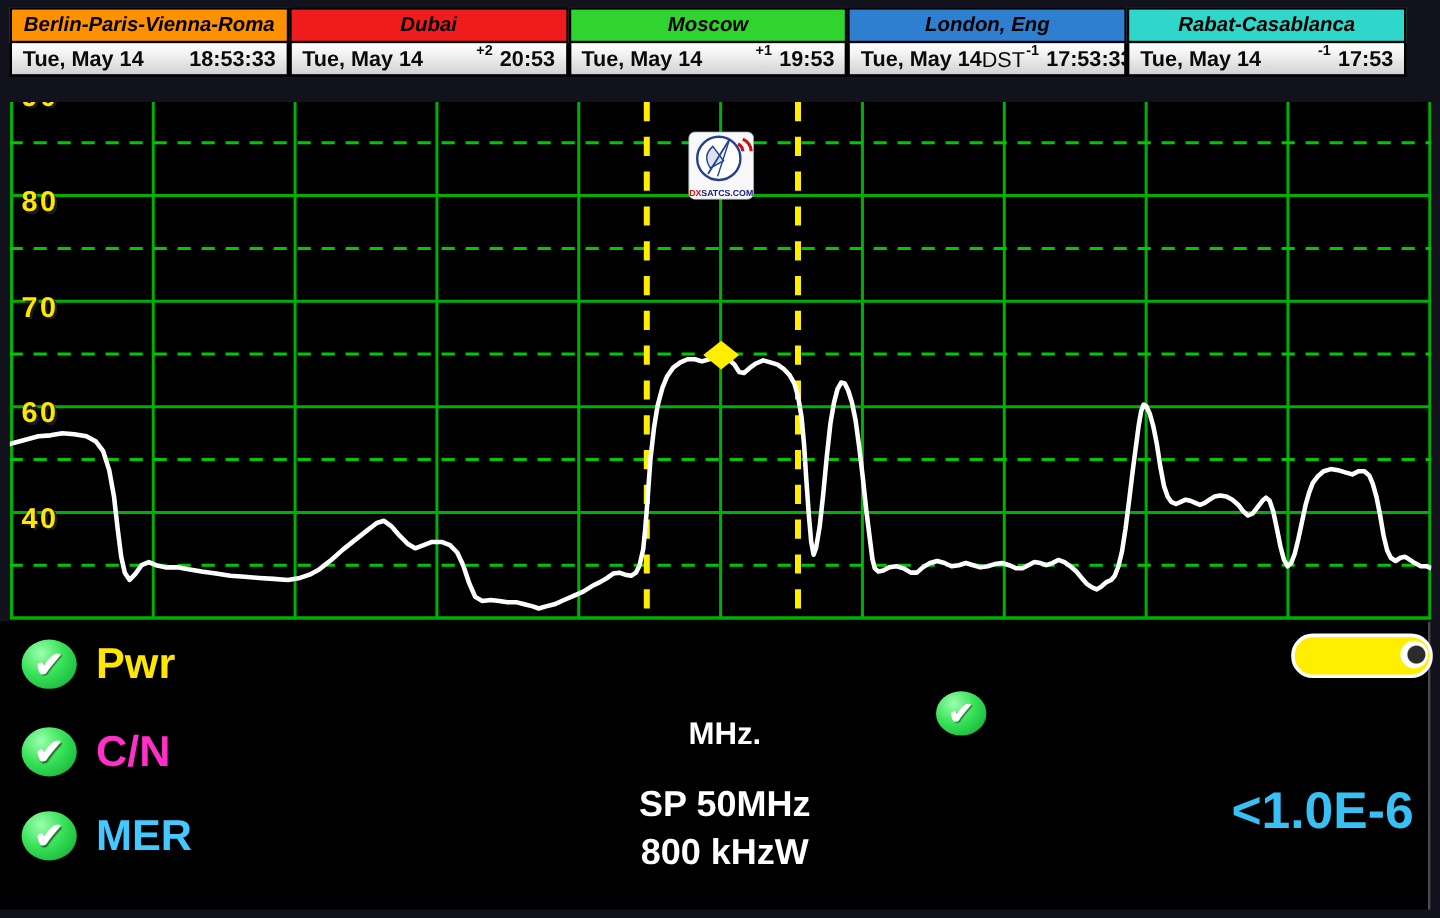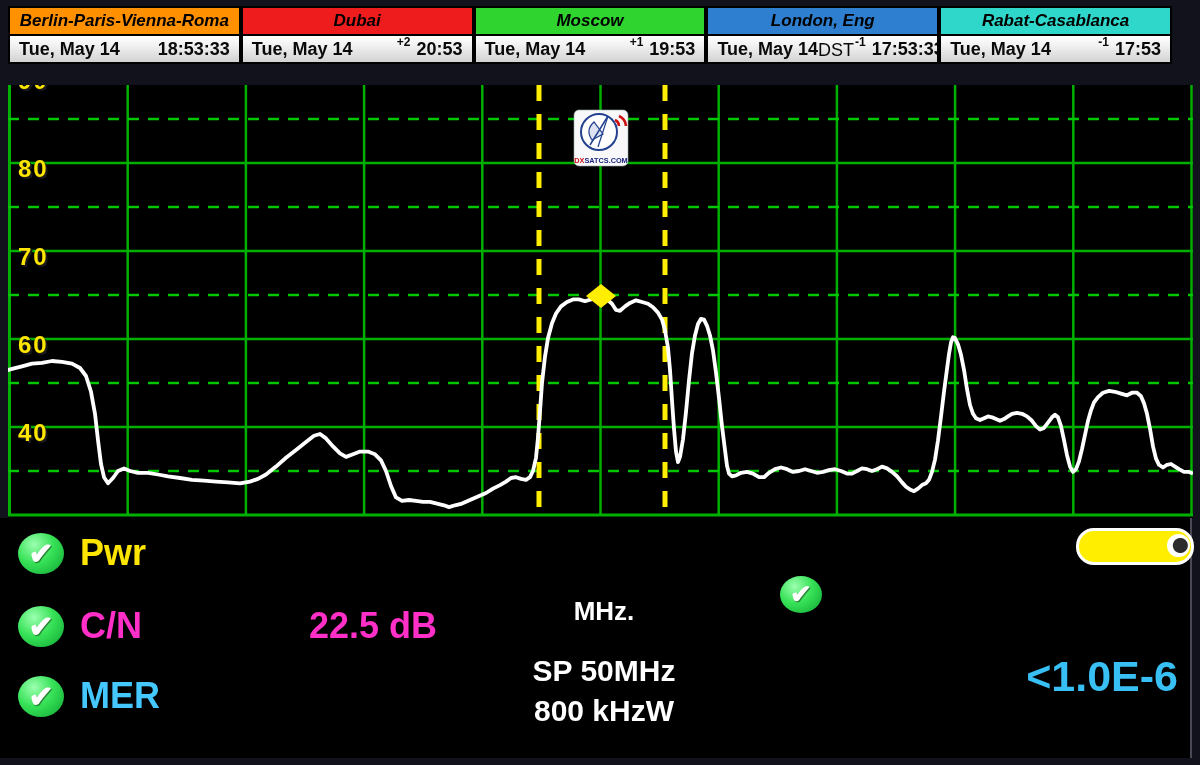--- a/index.html
+++ b/index.html
@@ -164,21 +164,20 @@
   </div>
 </div>
 
 <div class="panel">
 
   <span class="check" style="left:18px;top:15px;">✔</span>
   <div class="rlabel" style="left: 80px; top: 15px; color: rgb(255, 230, 0);">Pwr</div>
 
   <span class="check" style="left:18px;top:88px;">✔</span>
   <div class="rlabel" style="left: 80px; top: 88px; color: rgb(255, 47, 200);">C/N</div>
-  <div class="rvalue" style="left: 180px; top: 88px; width: 257px; color: rgb(255, 47, 200);">22.5 dB</div>
 
   <span class="check" style="left:18px;top:158px;">✔</span>
   <div class="rlabel" style="left: 80px; top: 158px; color: rgb(68, 200, 255);">MER</div>
 
   <div class="freq-unit">MHz.</div>
   <div class="spanline" style="top:136px;">SP 50MHz</div>
   <div class="spanline" style="top:176px;">800 kHzW</div>
 
   <span class="check small" style="left:780px;top:58px;">✔</span>
   <div class="cber-value" style="color: rgb(56, 192, 244);">&lt;1.0E-6</div>

